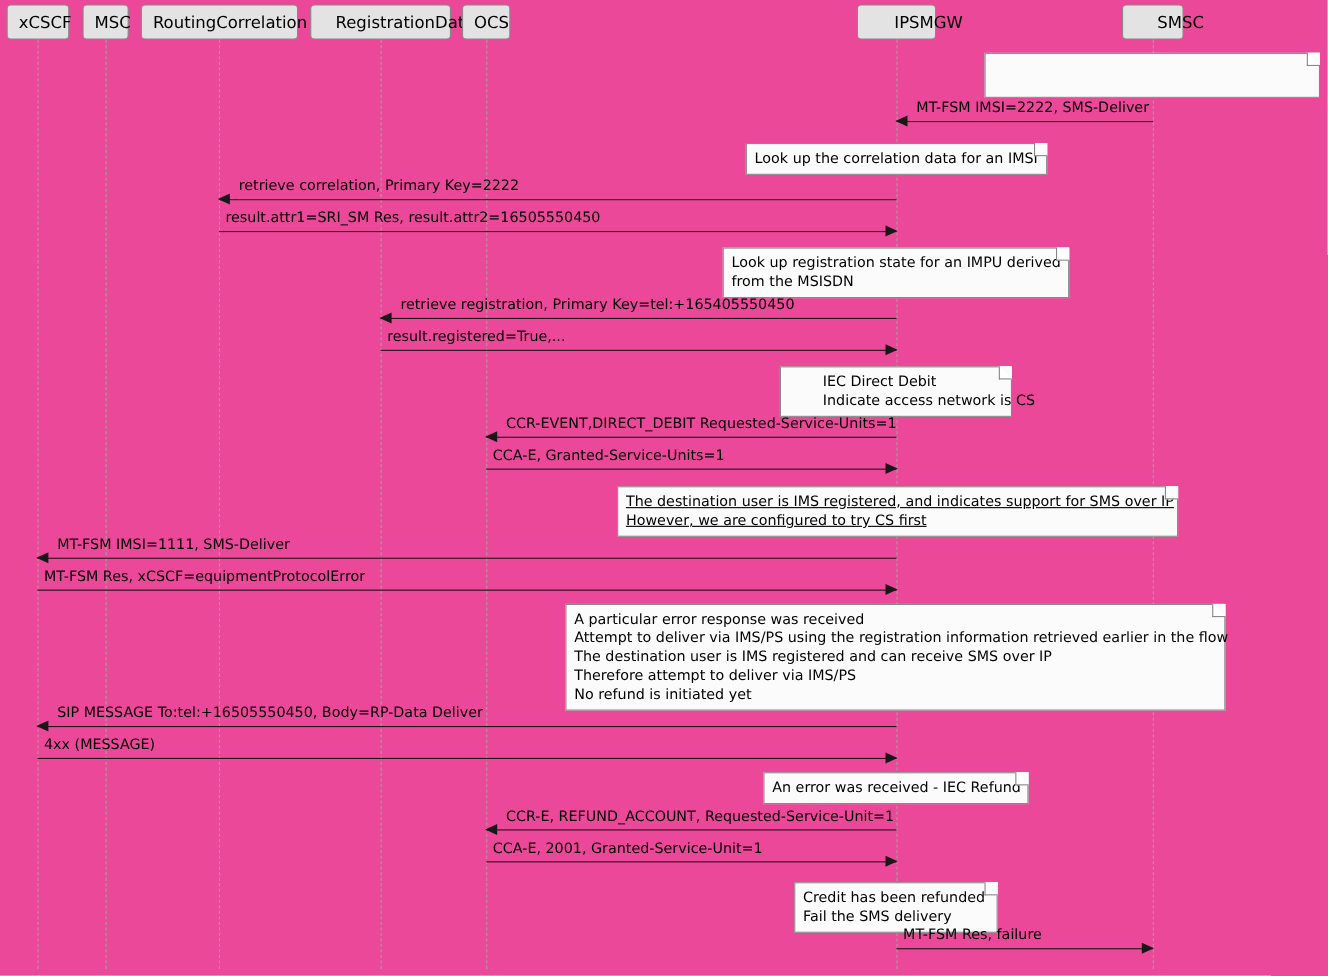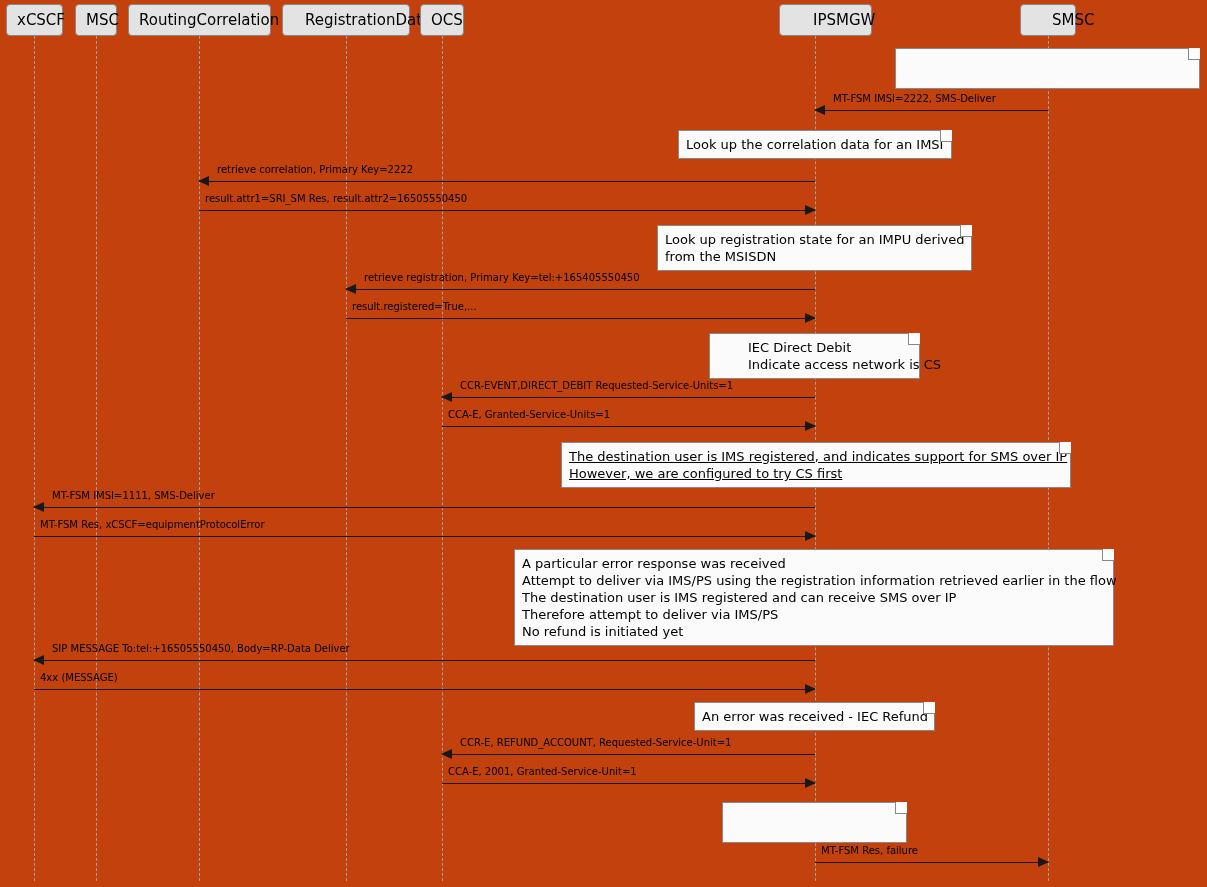--- a/index.html
+++ b/index.html
@@ -5,21 +5,21 @@
 <style>
   html,body{margin:0;padding:0;background:#ffffff;}
   body{
     font-family:"DejaVu Sans","Liberation Sans",sans-serif;
     -webkit-font-smoothing:antialiased;
   }
   #diagram{
     position:relative;
     width:1207px;
     height:887px;
-    background:#c2410c;
+    background:#ec4899;
     overflow:hidden;
   }
   
   .participant{
     position:absolute;
     box-sizing:border-box;
     background:#E3E3E3;
     border:1px solid #888888;
     border-radius:4px;
     height:32px;
@@ -54,21 +54,21 @@
     right:-1px;
     border-left:11px solid #181818;
   }
   .msg.left .head{
     left:-1px;
     border-right:11px solid #181818;
   }
   .msg .label{
     position:absolute;
     bottom:4px;
-    font-size:10px;
+    font-size:13px;
     color:#000000;
     white-space:nowrap;
     line-height:14px;
   }
   .msg.right .label{left:6px;}
   .msg.left .label{left:18px;}
   
   .note{
     position:absolute;
     box-sizing:border-box;
@@ -101,21 +101,21 @@
 </head>
 <body>
 
 <div id="diagram">
   <div id="participants-layer">
       <div class="participant" style="left: 6px; top: 4px; width: 57px;">xCSCF</div>
       <div class="participant" style="left: 75px; top: 4px; width: 42px;">MSC</div>
       <div class="participant" style="left: 128px; top: 4px; width: 143px;">RoutingCorrelation</div>
       <div class="participant" style="left: 282px; top: 4px; width: 128px; padding-left: 22px;">RegistrationData</div>
       <div class="participant" style="left: 420px; top: 4px; width: 44px;">OCS</div>
-      <div class="participant" style="left: 779px; top: 4px; width: 93px; padding-left: 33px;">IPSMGW</div>
+      <div class="participant" style="left: 779px; top: 4px; width: 72px; padding-left: 33px;">IPSMGW</div>
       <div class="participant" style="left: 1020px; top: 4px; width: 56px; padding-left: 31px;">SMSC</div>
     </div>
   <div id="lifelines-layer">
       <div class="lifeline" style="left: 34px; top: 36px; height: 845px;"></div>
       <div class="lifeline" style="left: 96px; top: 36px; height: 845px;"></div>
       <div class="lifeline" style="left: 199px; top: 36px; height: 845px;"></div>
       <div class="lifeline" style="left: 346px; top: 36px; height: 845px;"></div>
       <div class="lifeline" style="left: 442px; top: 36px; height: 845px;"></div>
       <div class="lifeline" style="left: 815px; top: 36px; height: 845px;"></div>
       <div class="lifeline" style="left: 1048px; top: 36px; height: 845px;"></div>
@@ -128,21 +128,22 @@
       <div class="note" style="left: 709px; top: 333px; width: 211px; min-height: 41px; padding-left: 38px;"><span>IEC Direct Debit
 Indicate access network is CS</span><span class="fold"></span><span class="foldline"></span></div>
       <div class="note" style="left: 561px; top: 442px; width: 510px; min-height: 41px; text-decoration: underline;"><span>The destination user is IMS registered, and indicates support for SMS over IP
 However, we are configured to try CS first</span><span class="fold"></span><span class="foldline"></span></div>
       <div class="note" style="left: 514px; top: 549px; width: 600px; min-height: 92px;"><span>A particular error response was received
 Attempt to deliver via IMS/PS using the registration information retrieved earlier in the flow
 The destination user is IMS registered and can receive SMS over IP
 Therefore attempt to deliver via IMS/PS
 No refund is initiated yet</span><span class="fold"></span><span class="foldline"></span></div>
       <div class="note" style="left: 694px; top: 702px; width: 241px; min-height: 24px;"><span>An error was received - IEC Refund</span><span class="fold"></span><span class="foldline"></span></div>
-      <div class="note" style="left: 722px; top: 802px; width: 185px; min-height: 41px;"><span class="fold"></span><span class="foldline"></span></div>
+      <div class="note" style="left: 722px; top: 802px; width: 185px; min-height: 41px;"><span>Credit has been refunded
+Fail the SMS delivery</span><span class="fold"></span><span class="foldline"></span></div>
     </div>
   <div id="messages-layer">
       <div class="msg left" style="left: 815px; width: 233px; top: 110px;">
         <span class="line"></span>
         <span class="head"></span>
         <span class="label">MT-FSM IMSI=2222, SMS-Deliver</span>
       </div>
       <div class="msg left" style="left: 199px; width: 616px; top: 181px;">
         <span class="line"></span>
         <span class="head"></span>

